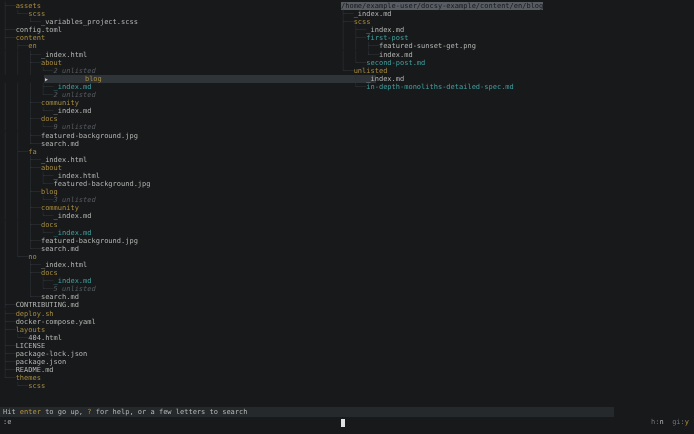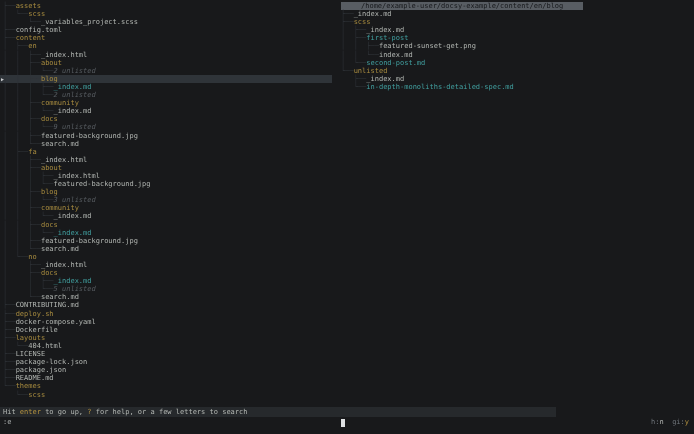--- a/index.html
+++ b/index.html
@@ -9,25 +9,25 @@
   .panel{position:absolute;top:2px;}
   #left-panel{left:0;width:348px;}
   #right-panel{left:340px;width:354px;}
   .row{height:8.1px;line-height:8.3px;white-space:pre;position:relative;padding-left:3px;}
   #right-panel .row{padding-left:1px;}
   .pfx{color:#2f3338;}
   .t-dir,.t-exec{color:#a88c3f;}
   .t-file{color:#b3b7b3;}
   .t-new{color:#41a0a0;}
   .t-unlisted{color:#575c61;font-style:italic;}
-  .row.selected{background:#2f3439;width:332px;box-sizing:border-box;}
+  .row.selected{background:#2f3439;width:332px;box-sizing:border-box;margin-left:44px;}
   .sel-marker{position:absolute;left:1px;top:0;font-size:5px;line-height:8.3px;color:#c9cbcd;}
   .path-header{color:#c4c7c4;}
-  .hl-header{display:inline-block;background:#585d63;color:#15171a;padding:0 20px;}
-  .status-bar{position:absolute;left:0;top:407px;width:556px;height:10px;background:#26292c;
+  .hl-header{display:inline-block;background:#585d63;color:#15171a;padding:0 0;}
+  .status-bar{position:absolute;left:0;top:407px;width:614px;height:10px;background:#26292c;
               line-height:10px;padding-left:3px;box-sizing:border-box;color:#b3b7b3;white-space:pre;}
   .accent{color:#b59440;}
   .input-line{position:absolute;left:0;top:418px;width:694px;height:9px;line-height:9px;}
   .input-left{position:absolute;left:3px;top:0;color:#a9adad;white-space:pre;}
   .cursor{position:absolute;left:341px;top:0.5px;width:4.2px;height:8px;background:#dfe1e3;}
   .flags{position:absolute;right:5px;top:0;white-space:pre;color:#6f747a;}
   .flag-val{color:#b3b7b3;}
   .flag-val.y{color:#b59440;}
 </style>
 </head>
@@ -70,21 +70,20 @@
         <div class="row"><span class="pfx">│  │  └──</span><span class="t-file">search.md</span></div>
         <div class="row"><span class="pfx">│  └──</span><span class="t-dir">no</span></div>
         <div class="row"><span class="pfx">│     ├──</span><span class="t-file">_index.html</span></div>
         <div class="row"><span class="pfx">│     ├──</span><span class="t-dir">docs</span></div>
         <div class="row"><span class="pfx">│     │  ├──</span><span class="t-new">_index.md</span></div>
         <div class="row"><span class="pfx">│     │  └──</span><span class="t-unlisted">5 unlisted</span></div>
         <div class="row"><span class="pfx">│     └──</span><span class="t-file">search.md</span></div>
         <div class="row"><span class="pfx">├──</span><span class="t-file">CONTRIBUTING.md</span></div>
         <div class="row"><span class="pfx">├──</span><span class="t-exec">deploy.sh</span></div>
         <div class="row"><span class="pfx">├──</span><span class="t-file">docker-compose.yaml</span></div>
-        <div class="row"><span class="pfx">├──</span><span class="t-file">Dockerfile</span></div>
         <div class="row"><span class="pfx">├──</span><span class="t-dir">layouts</span></div>
         <div class="row"><span class="pfx">│  └──</span><span class="t-file">404.html</span></div>
         <div class="row"><span class="pfx">├──</span><span class="t-file">LICENSE</span></div>
         <div class="row"><span class="pfx">├──</span><span class="t-file">package-lock.json</span></div>
         <div class="row"><span class="pfx">├──</span><span class="t-file">package.json</span></div>
         <div class="row"><span class="pfx">├──</span><span class="t-file">README.md</span></div>
         <div class="row"><span class="pfx">└──</span><span class="t-dir">themes</span></div>
         <div class="row"><span class="pfx">   └──</span><span class="t-dir">scss</span></div>
       </div>
   </div>

